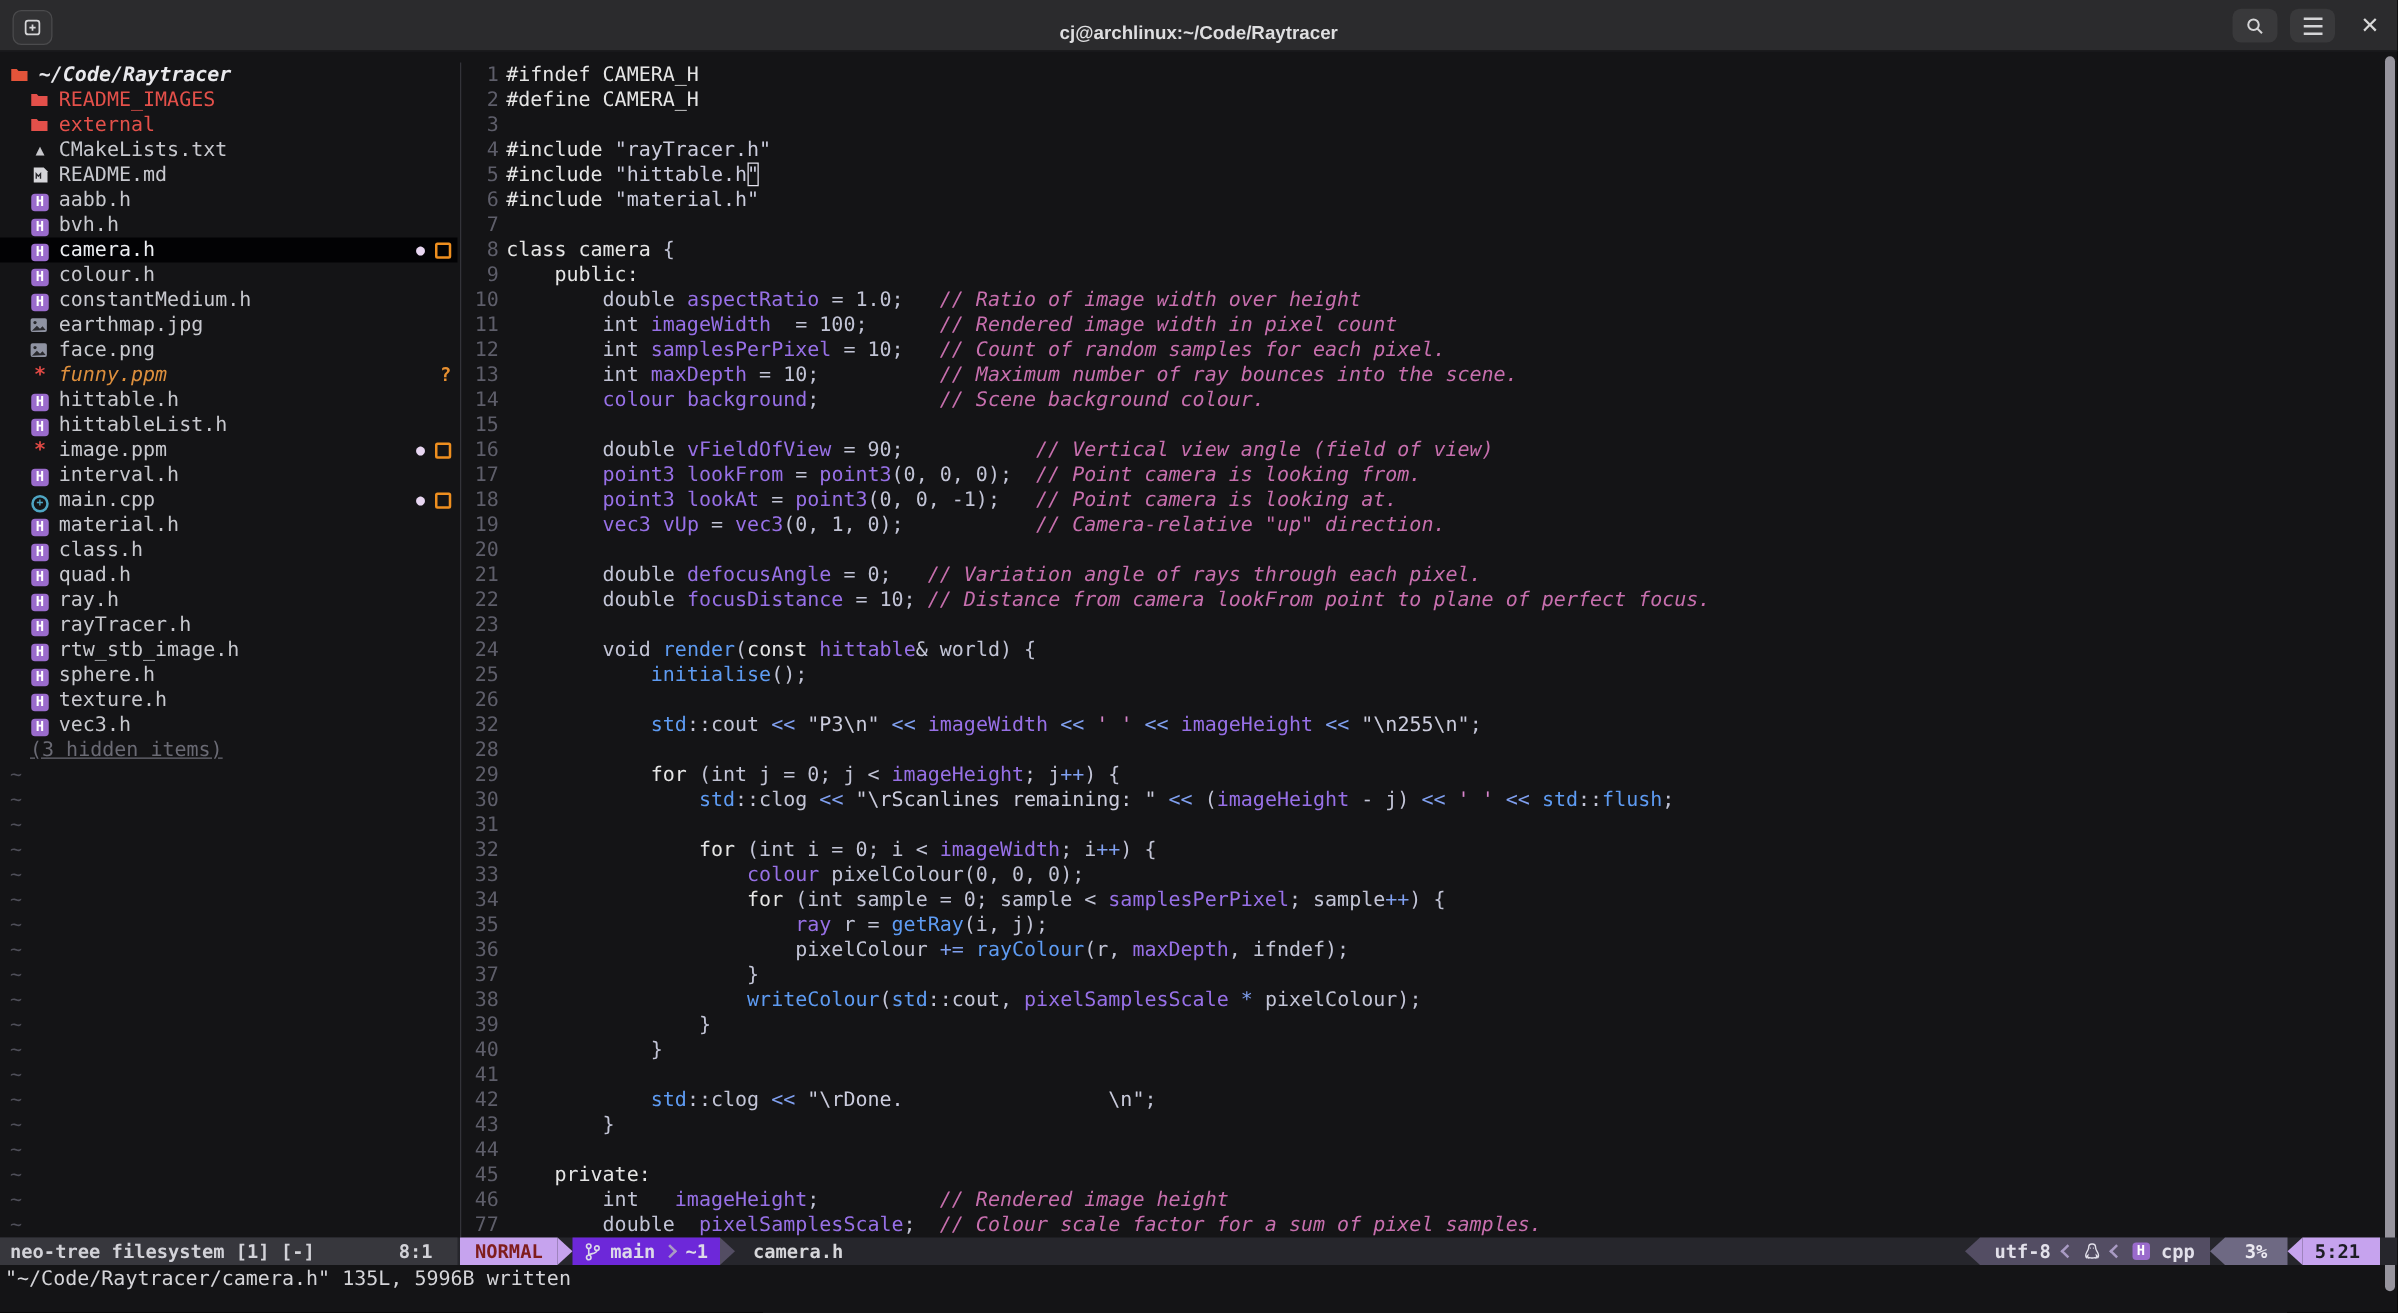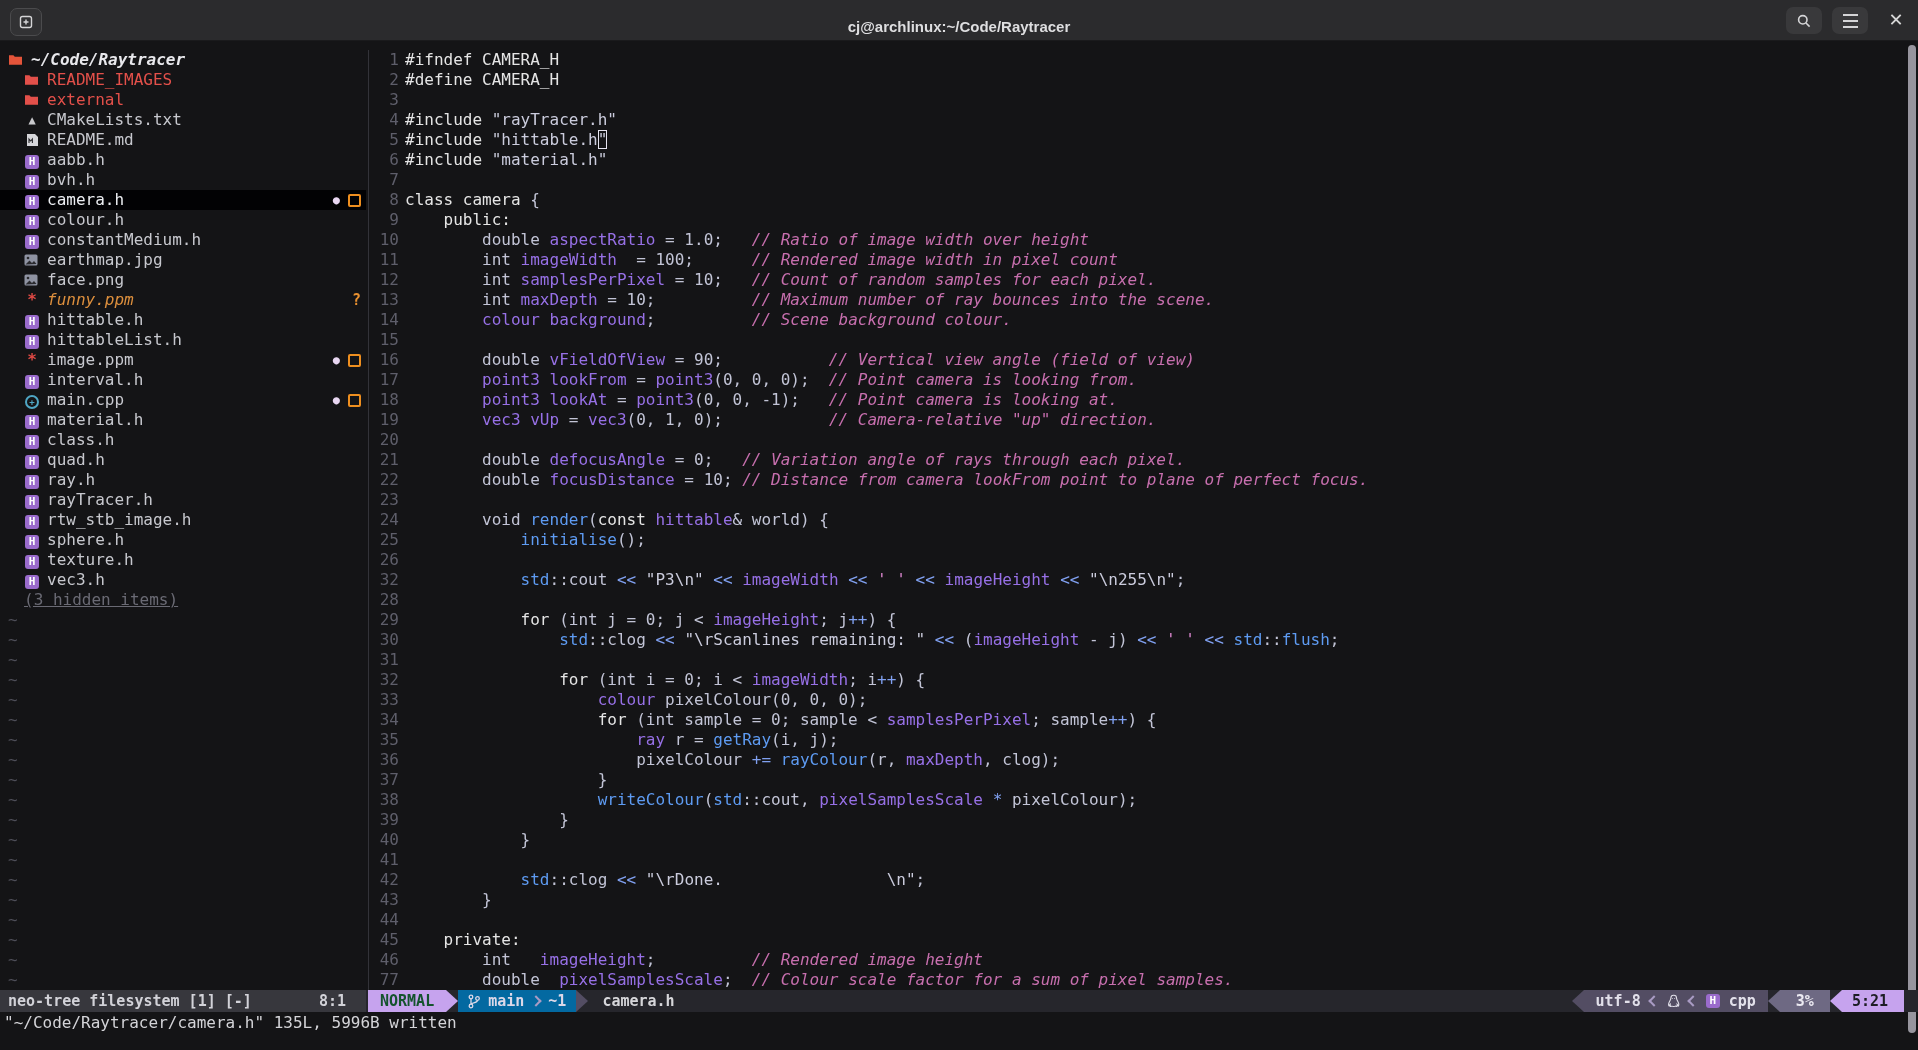--- a/index.html
+++ b/index.html
@@ -59,28 +59,28 @@
   .tk-op{color:#80a0f0;}
   .tk-cur{color:#cbccdd;outline:1px solid #e6e4f0;outline-offset:-1px;}
 
   
   .statusline{position:absolute;left:0;top:990px;width:1918px;height:22px;background:#26262c;
     font-size:15px;font-weight:bold;}
   .st-left{position:absolute;left:0;top:0;width:366px;height:22px;background:#37373d;color:#d2d2d8;
     display:flex;align-items:center;padding-left:8px;box-sizing:border-box;}
   .st-pos{margin-left:auto;margin-right:20px;}
   .st-vim{position:absolute;left:368px;top:0;right:0;height:22px;display:flex;align-items:center;}
-  .seg-mode{background:#c6a3ee;color:#14532d;height:22px;line-height:22px;padding:0 12px;}
+  .seg-mode{background:#c6a3ee;color:#7f1d1d;height:22px;line-height:22px;padding:0 12px;}
   .tri{width:0;height:0;border-top:11px solid transparent;border-bottom:11px solid transparent;flex:none;}
   .tri.r-lav{border-left:12px solid #c6a3ee;}
   .tri.r-slate{border-left:12px solid #534d63;}
   .tri.l-slate{border-right:12px solid #534d63;}
   .tri.l-mid{border-right:12px solid #6e6983;}
   .tri.l-lav{border-right:12px solid #c6a3ee;}
-  .seg-git{background:#0369a1;color:#dcd8e8;height:22px;display:flex;align-items:center;gap:8px;
+  .seg-git{background:#6d28d9;color:#dcd8e8;height:22px;display:flex;align-items:center;gap:8px;
     padding:0 10px;}
   .chev{display:inline-block;width:6px;height:6px;border-right:2px solid #a99bc4;border-top:2px solid #a99bc4;}
   .chev.r{transform:rotate(45deg);}
   .chev.l{transform:rotate(-135deg);}
   .seg-file{color:#d6d6da;padding:0 14px;}
   .st-right{position:absolute;right:14px;top:0;height:22px;display:flex;align-items:center;}
   .seg-slate{background:#534d63;color:#e2e0ea;height:22px;display:flex;align-items:center;gap:9px;padding:0 12px;}
   .seg-mid{background:#6e6983;color:#eceaf2;height:22px;line-height:22px;padding:0 16px;}
   .seg-lav{background:#c6a3ee;color:#1d1d24;height:22px;line-height:22px;padding:0 16px 0 10px;}
   .hbadge.sm{margin-top:0;}
@@ -332,21 +332,21 @@
       <div class="cline">
         <span class="lnum">34</span>
         <span class="ctext"><span class="tk-pl">                    </span><span class="tk-kw">for</span><span class="tk-pl"> (int sample = 0; sample &lt; </span><span class="tk-id">samplesPerPixel</span><span class="tk-pl">; sample</span><span class="tk-op">++</span><span class="tk-pl">) {</span></span>
       </div>
       <div class="cline">
         <span class="lnum">35</span>
         <span class="ctext"><span class="tk-pl">                        </span><span class="tk-id">ray</span><span class="tk-pl"> r = </span><span class="tk-fn">getRay</span><span class="tk-pl">(i, j);</span></span>
       </div>
       <div class="cline">
         <span class="lnum">36</span>
-        <span class="ctext"><span class="tk-pl">                        pixelColour </span><span class="tk-op">+=</span><span class="tk-pl"> </span><span class="tk-fn">rayColour</span><span class="tk-pl">(r, </span><span class="tk-id">maxDepth</span><span class="tk-pl">, clog);</span></span>
+        <span class="ctext"><span class="tk-pl">                        pixelColour </span><span class="tk-op">+=</span><span class="tk-pl"> </span><span class="tk-fn">rayColour</span><span class="tk-pl">(r, </span><span class="tk-id">maxDepth</span><span class="tk-pl">, ifndef);</span></span>
       </div>
       <div class="cline">
         <span class="lnum">37</span>
         <span class="ctext"><span class="tk-pl">                    }</span></span>
       </div>
       <div class="cline">
         <span class="lnum">38</span>
         <span class="ctext"><span class="tk-pl">                    </span><span class="tk-fn">writeColour</span><span class="tk-pl">(</span><span class="tk-fn">std</span><span class="tk-pl">::cout, </span><span class="tk-id">pixelSamplesScale</span><span class="tk-pl"> </span><span class="tk-op">*</span><span class="tk-pl"> pixelColour);</span></span>
       </div>
       <div class="cline">

